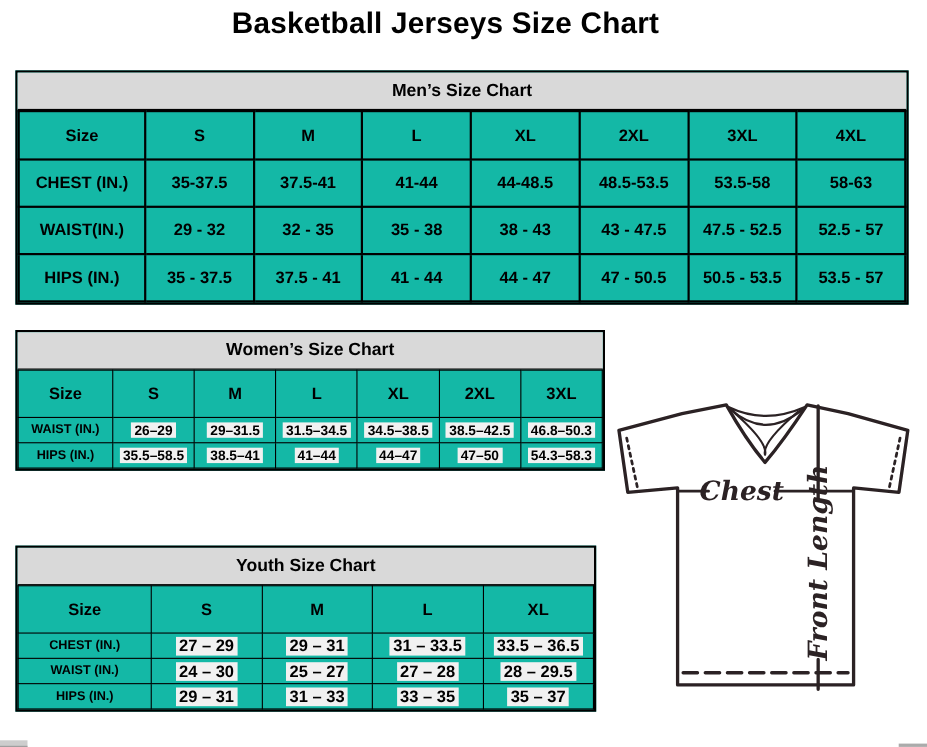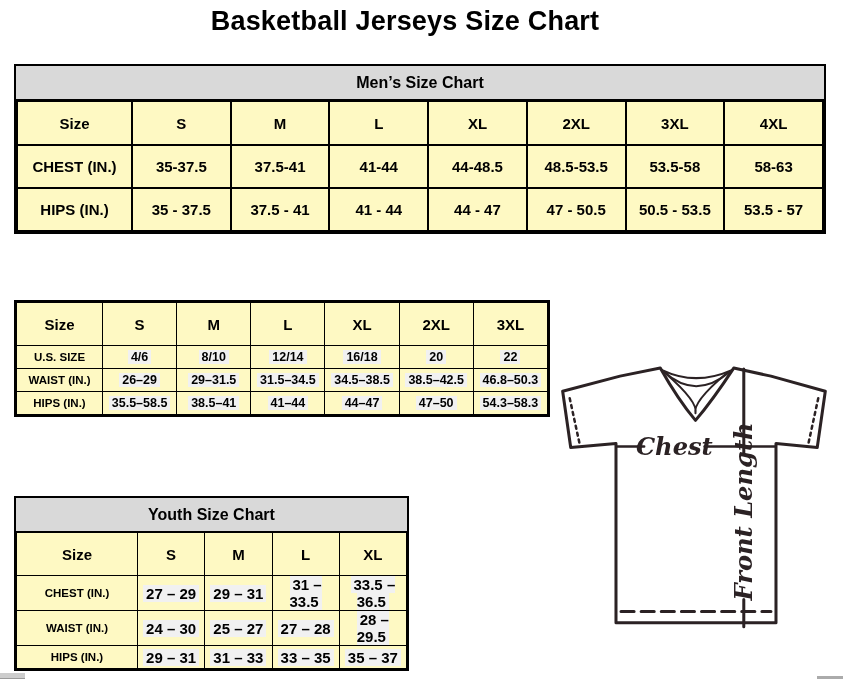--- a/index.html
+++ b/index.html
@@ -12,21 +12,21 @@
     overflow:hidden;
   }
   .page-title{
     position:absolute;top:6px;left:0;width:810px;
     text-align:center;font-size:27px;font-weight:bold;
     letter-spacing:0.2px;
   }
   .chart-box{
     position:absolute;
     border:2px solid #000;
-    background:#fef9c3;
+    background:#14b8a6;
     box-sizing:border-box;
   }
   .chart-title{
     background:#d9d9d9;
     border-bottom:1px solid #000;
     text-align:center;font-weight:bold;font-size:16px;
     height:33px;line-height:33px;
   }
   table{width:100%;border-collapse:collapse;table-layout:fixed;}
   th,td{border:1px solid #000;text-align:center;font-weight:bold;padding:0;overflow:hidden;}
@@ -38,21 +38,21 @@
   .mens col.first{width:115px;}
   
   .womens-box{left:14px;top:300px;width:536px;}
   .womens thead tr{height:43px;}
   .womens thead th{font-size:15px;}
   .womens tbody tr{height:23px;}
   .womens tbody th{font-size:11.5px;}
   .womens tbody td{font-size:12.5px;}
   .womens col.first{width:86px;}
   
-  .youth-box{left:14px;top:496px;width:395px;}
+  .youth-box{left:14px;top:496px;width:528px;}
   .youth thead tr{height:43px;}
   .youth thead th{font-size:15px;}
   .youth tbody tr{height:23px;}
   .youth tbody th{font-size:11.5px;}
   .youth tbody td{font-size:15px;}
   .youth col.first{width:121px;}
   
   .womens tbody .hl,.youth tbody .hl{background:#f1f1f1;padding:0 3px;}
   .mens .hl{background:transparent;}
   
@@ -96,34 +96,45 @@
           <th>CHEST (IN.)</th>
           <td><span class="hl">35-37.5</span></td>
           <td><span class="hl">37.5-41</span></td>
           <td><span class="hl">41-44</span></td>
           <td><span class="hl">44-48.5</span></td>
           <td><span class="hl">48.5-53.5</span></td>
           <td><span class="hl">53.5-58</span></td>
           <td><span class="hl">58-63</span></td>
         </tr>
         <tr>
+          <th>WAIST(IN.)</th>
+          <td><span class="hl">29 - 32</span></td>
+          <td><span class="hl">32 - 35</span></td>
+          <td><span class="hl">35 - 38</span></td>
+          <td><span class="hl">38 - 43</span></td>
+          <td><span class="hl">43 - 47.5</span></td>
+          <td><span class="hl">47.5 - 52.5</span></td>
+          <td><span class="hl">52.5 - 57</span></td>
+        </tr>
+        <tr>
           <th>HIPS (IN.)</th>
           <td><span class="hl">35 - 37.5</span></td>
           <td><span class="hl">37.5 - 41</span></td>
           <td><span class="hl">41 - 44</span></td>
           <td><span class="hl">44 - 47</span></td>
           <td><span class="hl">47 - 50.5</span></td>
           <td><span class="hl">50.5 - 53.5</span></td>
           <td><span class="hl">53.5 - 57</span></td>
         </tr>
       </tbody>
     </table>
 </div>
 
 <div class="chart-box womens-box">
+  <div class="chart-title" style="background: rgb(217, 217, 217);">Women’s Size Chart</div>
   <table class="womens">
       <colgroup>
         <col class="first">
         <col>
         <col>
         <col>
         <col>
         <col>
         <col>
       </colgroup>
@@ -133,29 +144,20 @@
           <th>S</th>
           <th>M</th>
           <th>L</th>
           <th>XL</th>
           <th>2XL</th>
           <th>3XL</th>
         </tr>
       </thead>
       <tbody>
         <tr>
-          <th>U.S. SIZE</th>
-          <td><span class="hl">4/6</span></td>
-          <td><span class="hl">8/10</span></td>
-          <td><span class="hl">12/14</span></td>
-          <td><span class="hl">16/18</span></td>
-          <td><span class="hl">20</span></td>
-          <td><span class="hl">22</span></td>
-        </tr>
-        <tr>
           <th>WAIST (IN.)</th>
           <td><span class="hl">26–29</span></td>
           <td><span class="hl">29–31.5</span></td>
           <td><span class="hl">31.5–34.5</span></td>
           <td><span class="hl">34.5–38.5</span></td>
           <td><span class="hl">38.5–42.5</span></td>
           <td><span class="hl">46.8–50.3</span></td>
         </tr>
         <tr>
           <th>HIPS (IN.)</th>

